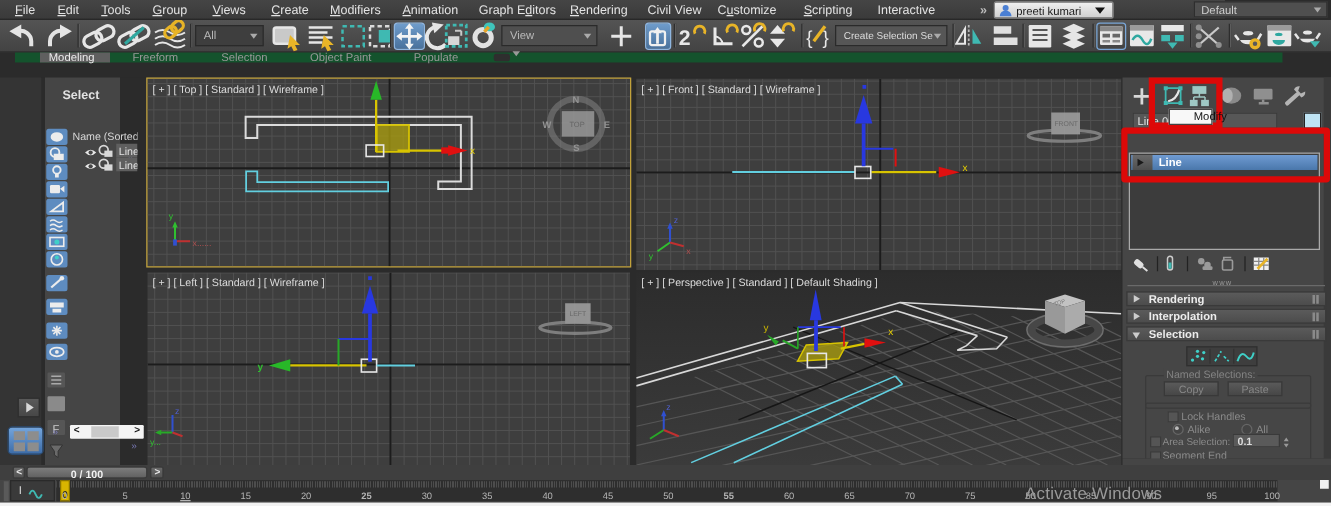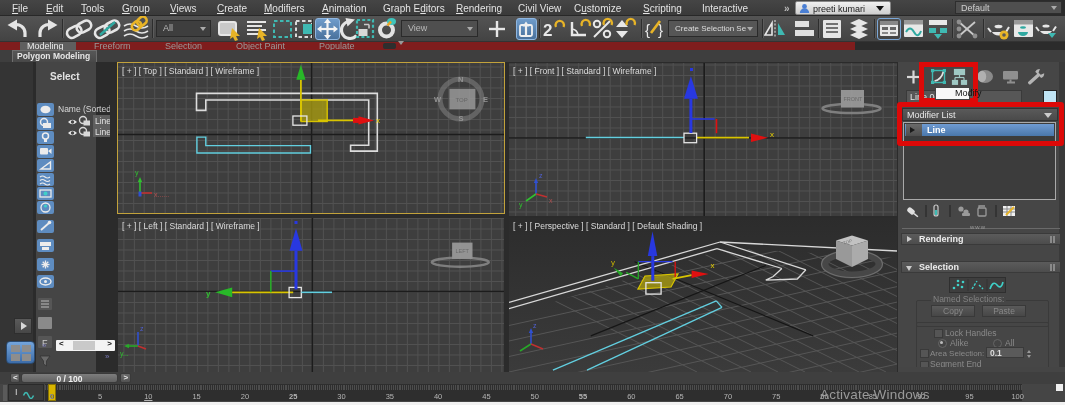--- a/index.html
+++ b/index.html
@@ -10,21 +10,21 @@
 #menubar{left:0;top:0;width:980px;height:16px;background:linear-gradient(#454545,#3a3a3a);border-bottom:1px solid #282828;box-sizing:border-box;}
 #menubar .mi{position:absolute;top:3px;font-size:10px;color:#e3e3e3;white-space:nowrap;}
 
 #toolbar{left:0;top:16px;width:1065px;height:26px;background:linear-gradient(#545454,#434343);border-bottom:1px solid #333;box-sizing:border-box;}
 .sep{position:absolute;top:3px;width:1px;height:19px;background:#2d2d2d;border-right:1px solid #5c5c5c;}
 .dd{position:absolute;background:#3e3e3e;border:1px solid #2a2a2a;color:#b9b9b9;font-size:9px;line-height:15px;padding-left:6px;box-sizing:border-box;}
 .dd .ar{position:absolute;right:4px;top:6px;width:0;height:0;border-left:3px solid transparent;border-right:3px solid transparent;border-top:4px solid #aaa;}
 .tbtn{position:absolute;top:2px;width:26px;height:22px;}
 .hl{background:linear-gradient(#6f9ccb,#49719c);border:1px solid #8fb6e0;border-radius:3px;box-sizing:border-box;}
 
-#ribbontabs{left:0;top:42px;width:855px;height:8px;background:#7f1d1d;}
+#ribbontabs{left:12px;top:42px;width:1014px;height:8px;background:#14532d;}
 #polyrow{left:0;top:50px;width:1065px;height:12px;background:#3e3e3e;}
 .rtab{position:absolute;top:-1px;font-size:9px;color:#999;}
 
 #main{left:0;top:62px;width:1065px;height:310px;background:#2b2b2b;}
 
 #lstrip{left:0;top:0;width:33px;height:310px;background:#343434;}
 
 #selpanel{left:36px;top:0;width:60px;height:310px;background:#454545;}
 
 .vp{position:absolute;background:#3e3e3e;}
@@ -258,24 +258,20 @@
   </div>
   <div id="ribbontabs" class="abs">
     <div class="abs" style="left:20px;top:0;width:56px;height:8px;background:#5f5f5f;"></div>
     <span class="rtab" style="left:27px;color:#ececec">Modeling</span>
     <span class="rtab" style="left:94px">Freeform</span>
     <span class="rtab" style="left:165px">Selection</span>
     <span class="rtab" style="left:236px">Object Paint</span>
     <span class="rtab" style="left:319px">Populate</span>
     <div class="abs" style="left:383px;top:1px;width:13px;height:6px;background:#2e2e2e;border-radius:2px;"></div>
     <span class="abs" style="left:398px;top:-1px;width:0;height:0;border-left:3px solid transparent;border-right:3px solid transparent;border-top:4px solid #999;"></span>
-  </div>
-  <div id="polyrow" class="abs">
-    <div class="abs" style="left:12px;top:0;width:85px;height:12px;background:linear-gradient(#575757,#484848);border:1px solid #6e6e6e;border-bottom:none;box-sizing:border-box;"></div>
-    <span class="abs" style="left:17px;top:1px;font-size:8.5px;font-weight:bold;color:#e6e6e6;">Polygon Modeling</span>
   </div>
   <div id="main" class="abs">
     <div id="lstrip" class="abs">
       <div class="abs" style="left:14px;top:256px;width:18px;height:16px;background:linear-gradient(#5a5a5a,#474747);border:1px solid #2e2e2e;box-sizing:border-box;"></div>
       <svg class="abs" style="left:14px;top:256px" width="18" height="16">
           <polygon points="7,4 7,12 13,8" fill="#d8d8d8"></polygon>
         </svg>
       <div class="abs" style="left:6px;top:279px;width:29px;height:23px;background:linear-gradient(#74a5dc,#3c6ca8);border:1px solid #2a4a70;border-radius:4px;box-sizing:border-box;">
         <div class="abs" style="left:4px;top:3px;width:9px;height:7px;background:#8d8d8d;"></div>
         <div class="abs" style="left:15px;top:3px;width:9px;height:7px;background:#8d8d8d;"></div>
@@ -623,24 +619,20 @@
           <rect x="128" y="13.4" width="14" height="3.4" rx="1.2"></rect>
           <path d="M141 10.5 a4.6 4.6 0 0 1 5.2 1.2 l-3.4 1.8 0.2 3 3.6 1.2 a4.6 4.6 0 0 1 -5.4 1.4 z"></path>
         </g>
       </svg>
 
       <div class="abs" style="left:8px;top:28px;width:116px;height:13px;background:#575757;border:1px solid #3a3a3a;box-sizing:border-box;">
         <span class="abs" style="left:3px;top:1px;font-size:9px;color:#e4e4e4;">Line 001</span>
       </div>
       <div class="abs" style="left:145px;top:28px;width:14px;height:13px;background:#bfe4f4;border:1px solid #222;box-sizing:border-box;"></div>
 
-      <div class="abs" style="left:4px;top:46px;width:156px;height:13px;background:linear-gradient(#5a5a5a,#4a4a4a);border:1px solid #333;box-sizing:border-box;">
-        <span class="abs" style="left:4px;top:1px;font-size:9px;color:#e8e8e8;">Modifier List</span>
-        <span class="abs" style="right:5px;top:4px;width:0;height:0;border-left:4px solid transparent;border-right:4px solid transparent;border-top:5px solid #ccc;"></span>
-      </div>
 
       <div class="abs" style="left:5px;top:60px;width:153px;height:78px;background:#3c3c3c;border:1px solid #a9a9a9;box-sizing:border-box;">
         <div class="abs" style="left:1px;top:1px;width:149px;height:12px;background:linear-gradient(#6f9bd2,#4a77ab);">
           <div class="abs" style="left:1px;top:0;width:16px;height:12px;background:linear-gradient(#6a6a6a,#4e4e4e);"></div>
           <span class="abs" style="left:5px;top:3px;width:0;height:0;border-top:3.5px solid transparent;border-bottom:3.5px solid transparent;border-left:5px solid #1a1a1a;"></span>
           <span class="abs" style="left:22px;top:0.5px;font-size:9px;font-weight:bold;color:#fff;">Line</span>
         </div>
       </div>
 
       <svg class="abs" style="left:0;top:140px" width="167" height="18" viewBox="0 0 167 18">
@@ -671,20 +663,25 @@
           </g>
         <line x1="108" y1="13" x2="116" y2="5" stroke="#e8b427" stroke-width="2"></line>
       </svg>
 
       <div class="abs" style="left:4px;top:166px;width:158px;height:1px;background:#6a6a6a;"></div>
       <span class="abs" style="left:72px;top:162px;font-size:6px;color:#999;letter-spacing:1px;">www</span>
 
       <div class="abs" style="left:3px;top:171px;width:160px;height:12px;background:linear-gradient(#5b5b5b,#4c4c4c);border:1px solid #3a3a3a;box-sizing:border-box;">
         <span class="abs" style="left:5px;top:2px;width:0;height:0;border-top:3.5px solid transparent;border-bottom:3.5px solid transparent;border-left:5px solid #ccc;"></span>
         <span class="abs" style="left:17px;top:0px;font-size:9px;font-weight:bold;color:#ececec;">Rendering</span>
+        <span class="abs" style="right:5px;top:2px;width:5px;height:7px;border-left:2px solid #8a8a8a;border-right:2px solid #8a8a8a;box-sizing:border-box;"></span>
+      </div>
+      <div class="abs" style="left:3px;top:185px;width:160px;height:12px;background:linear-gradient(#5b5b5b,#4c4c4c);border:1px solid #3a3a3a;box-sizing:border-box;">
+        <span class="abs" style="left:5px;top:2px;width:0;height:0;border-top:3.5px solid transparent;border-bottom:3.5px solid transparent;border-left:5px solid #ccc;"></span>
+        <span class="abs" style="left:17px;top:0px;font-size:9px;font-weight:bold;color:#ececec;">Interpolation</span>
         <span class="abs" style="right:5px;top:2px;width:5px;height:7px;border-left:2px solid #8a8a8a;border-right:2px solid #8a8a8a;box-sizing:border-box;"></span>
       </div>
       <div class="abs" style="left:3px;top:199px;width:160px;height:12px;background:linear-gradient(#5b5b5b,#4c4c4c);border:1px solid #3a3a3a;box-sizing:border-box;">
         <span class="abs" style="left:4px;top:4px;width:0;height:0;border-left:3.5px solid transparent;border-right:3.5px solid transparent;border-top:5px solid #ccc;"></span>
         <span class="abs" style="left:17px;top:0px;font-size:9px;font-weight:bold;color:#ececec;">Selection</span>
         <span class="abs" style="right:5px;top:2px;width:5px;height:7px;border-left:2px solid #8a8a8a;border-right:2px solid #8a8a8a;box-sizing:border-box;"></span>
       </div>
 
       <div class="abs" style="left:51px;top:215px;width:57px;height:16px;background:#3e3e3e;border:1px solid #2f2f2f;box-sizing:border-box;"></div>
       <svg class="abs" style="left:51px;top:215px" width="57" height="16" viewBox="0 0 57 16">

